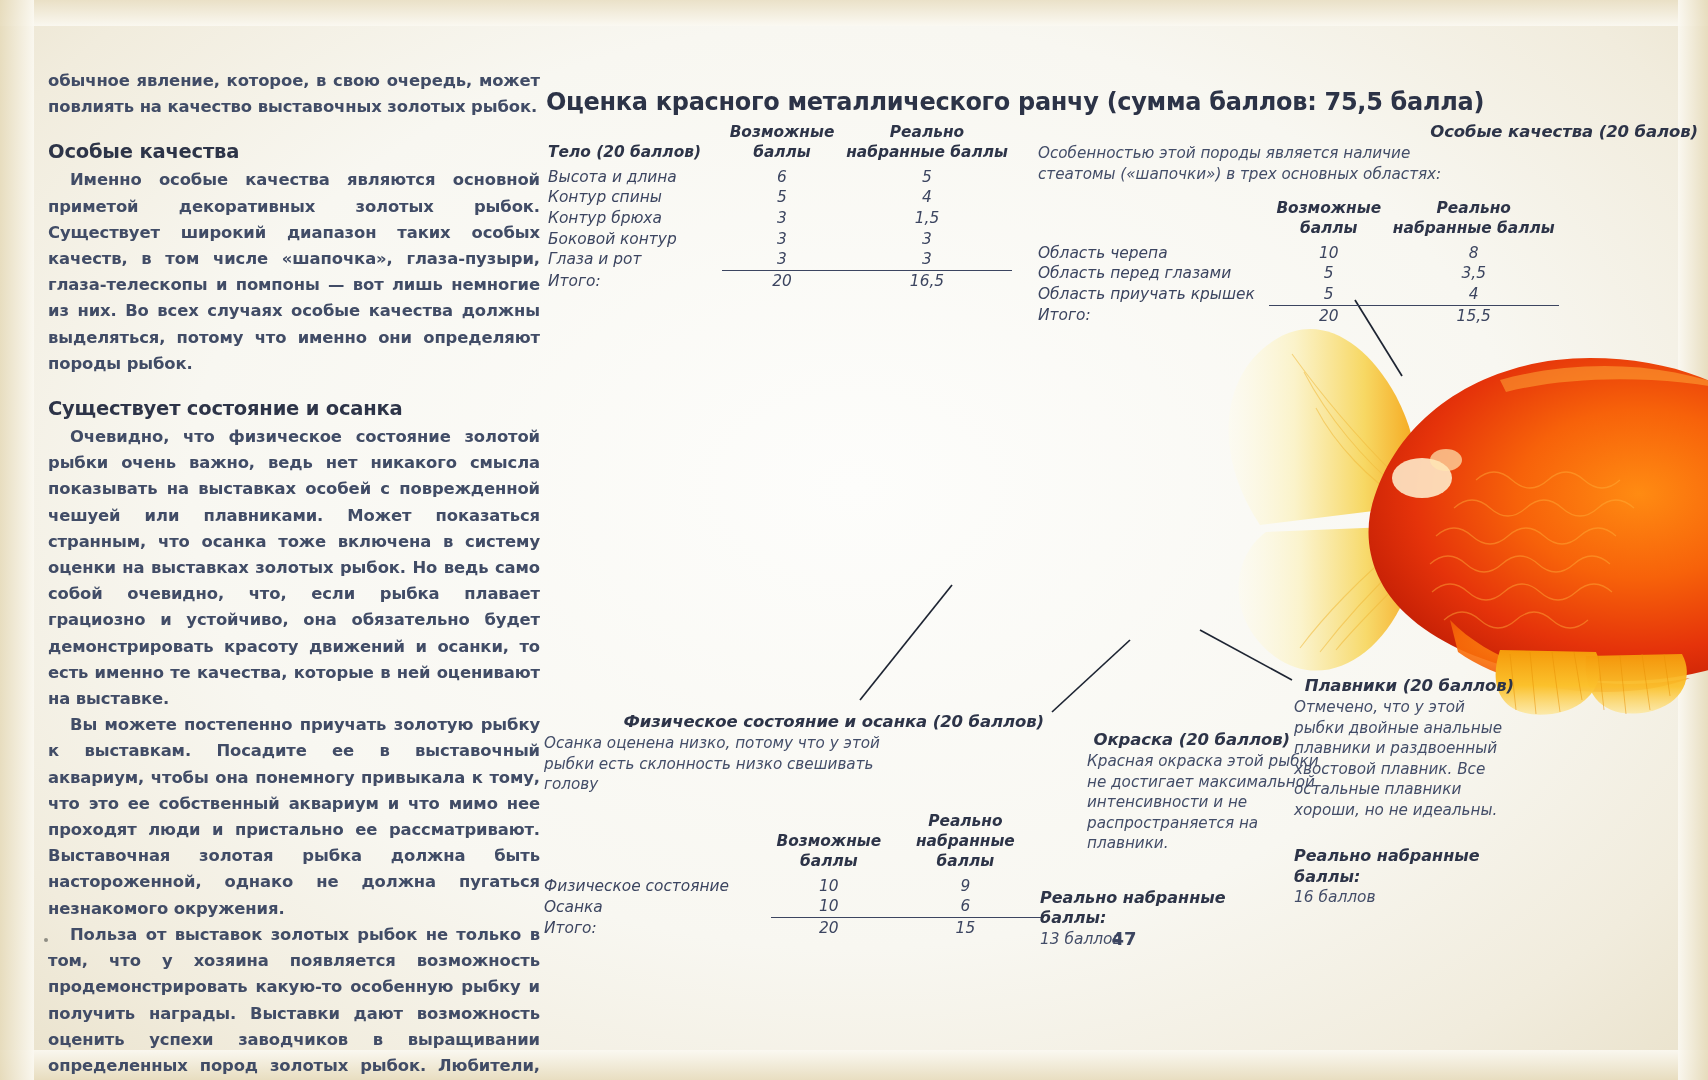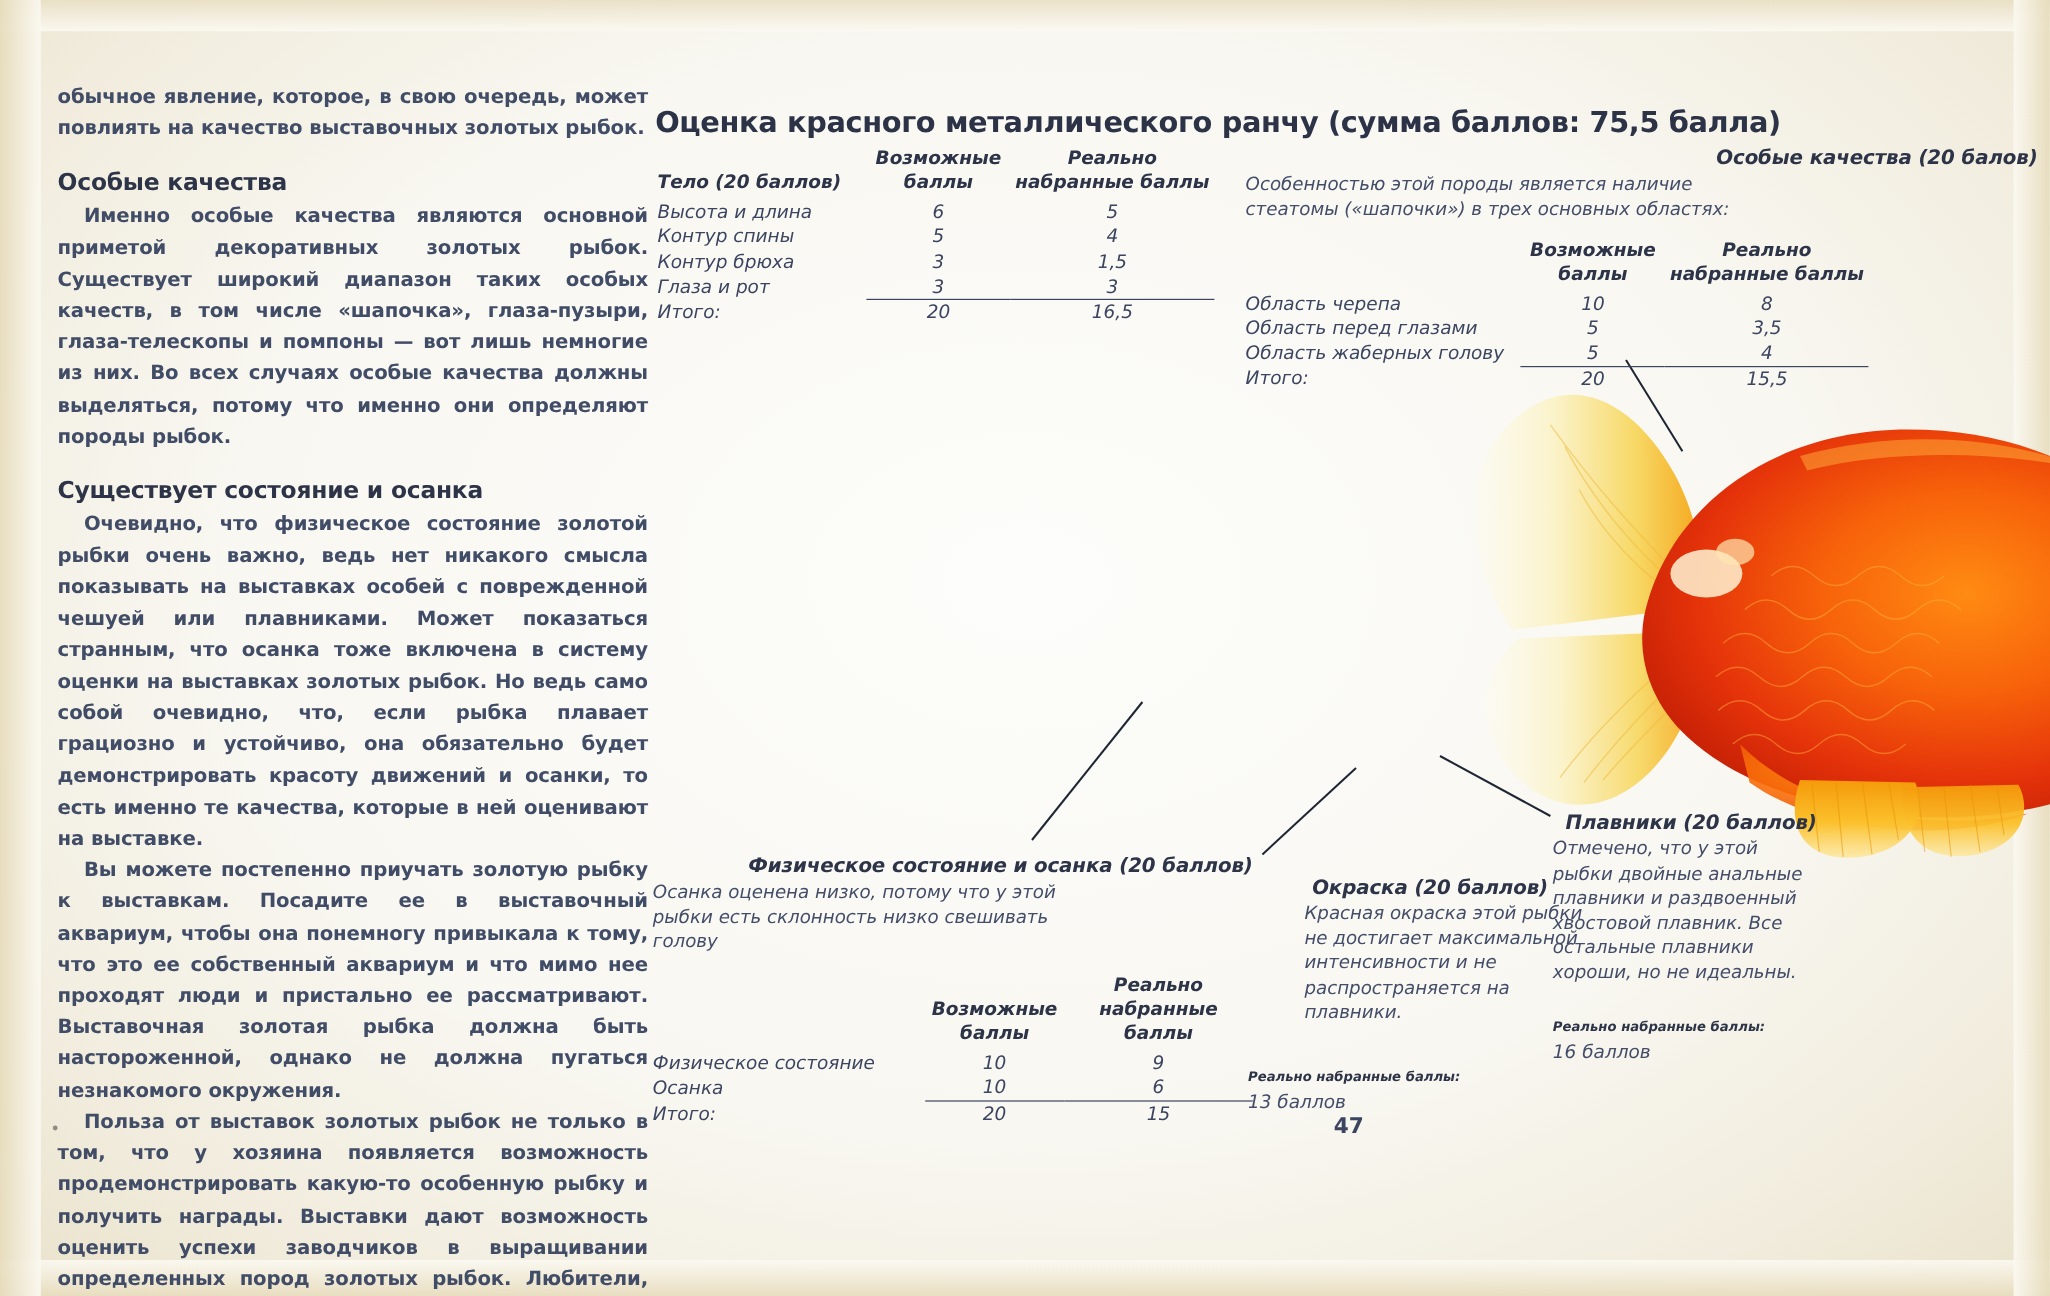--- a/index.html
+++ b/index.html
@@ -58,21 +58,21 @@
   table.score td{padding:0;font-size:15.4px;line-height:20.6px;white-space:nowrap;}
   table.score td.lab{padding-right:14px;}
   table.score td.num{text-align:center;}
   table.score th{
     font-size:15.4px;line-height:20.4px;font-weight:bold;font-style:italic;
     color:#2d3448;text-align:center;vertical-align:bottom;padding:0 0 4px 0;
   }
   .u-line{border-bottom:1.6px solid #3c4560;}
 
   .footer-lab{
-    font-size:11px;font-weight:bold;font-style:italic;color:#2d3448;
+    font-size:16px;font-weight:bold;font-style:italic;color:#2d3448;
     line-height:20.5px;
   }
   .footer-val{font-size:15.4px;font-style:italic;color:#434d68;line-height:20.5px;}
 
   
   svg#leaders{position:absolute;left:0;top:0;width:1168px;height:1080px;pointer-events:none;}
 
   
   #fish{position:absolute;left:660px;top:300px;width:720px;height:420px;}
 
@@ -227,20 +227,25 @@
           <td class="lab">Контур спины</td>
           <td class="num">5</td>
           <td class="num">4</td>
         </tr>
         <tr>
           <td class="lab">Контур брюха</td>
           <td class="num">3</td>
           <td class="num">1,5</td>
         </tr>
         <tr>
+          <td class="lab">Боковой контур</td>
+          <td class="num">3</td>
+          <td class="num">3</td>
+        </tr>
+        <tr>
           <td class="lab">Глаза и рот</td>
           <td class="num u-line">3</td>
           <td class="num u-line">3</td>
         </tr>
         <tr>
           <td class="lab">Итого:</td>
           <td class="num">20</td>
           <td class="num">16,5</td>
         </tr>
       </tbody>
@@ -267,21 +272,21 @@
           <td class="lab">Область черепа</td>
           <td class="num">10</td>
           <td class="num">8</td>
         </tr>
         <tr>
           <td class="lab">Область перед глазами</td>
           <td class="num">5</td>
           <td class="num">3,5</td>
         </tr>
         <tr>
-          <td class="lab">Область жаберных голову</td>
+          <td class="lab">Область приучать крышек</td>
           <td class="num u-line">5</td>
           <td class="num u-line">4</td>
         </tr>
         <tr>
           <td class="lab">Итого:</td>
           <td class="num">20</td>
           <td class="num">15,5</td>
         </tr>
       </tbody>
         </table>

